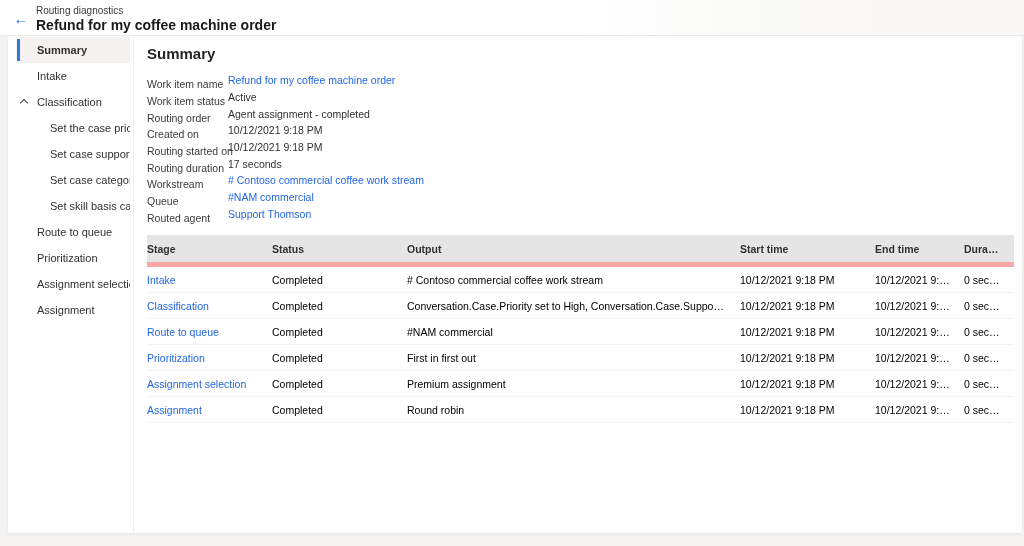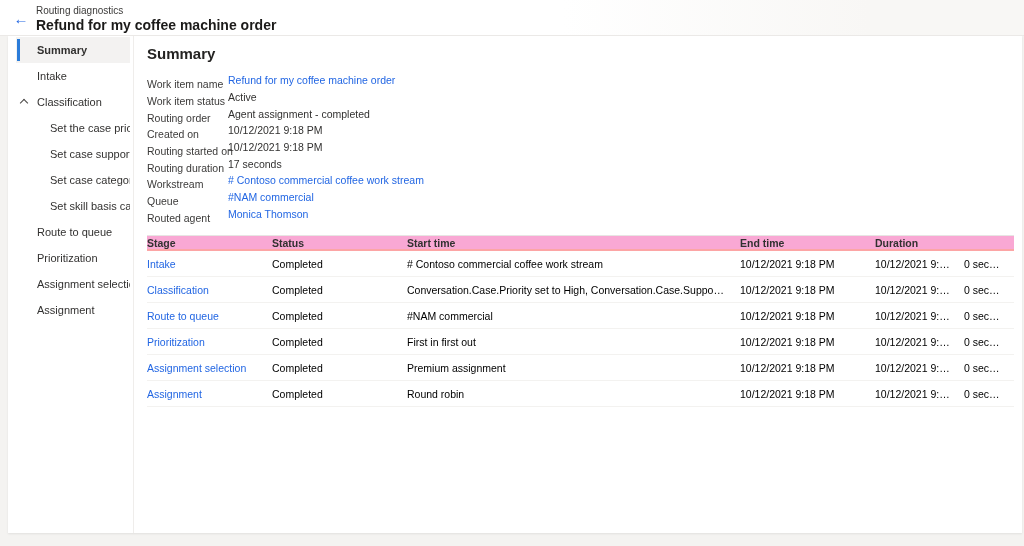--- a/index.html
+++ b/index.html
@@ -44,22 +44,22 @@
   .fields { margin-top:10px; display:grid; grid-template-columns:81px auto;
     grid-auto-rows:16.7px; align-items:center; }
   .f-label { font-size:10.5px; color:#3b3a39; white-space:nowrap;margin-top:8px; }
   .f-value { font-size:10.5px; color:#323130; white-space:nowrap; }
   a.lnk, .lnk { color:var(--link,#2266e3); text-decoration:none; cursor:pointer; }
 
   
   .stage-table { margin-top:13px; width:867px; }
   .t-row { display:grid; grid-template-columns:125px 135px 333px 135px 89px 1fr;
     align-items:center; height:26px; border-bottom:1px solid #f3f2f0; }
-  .t-head { height:16px; background:#f9a8d4; border-top:1px solid #e7e5e3;
-    border-bottom:2px solid #fca5a5; }
+  .t-head { height:32px; background:#e5e5e5; border-top:1px solid #e7e5e3;
+    border-bottom:5px solid #fca5a5; }
   .t-cell { font-size:10.5px; color:#57565
 
 4; white-space:nowrap; overflow:hidden;
     text-overflow:ellipsis; padding-right:14px; }
   .t-head .t-cell { font-weight:bold; color:#323130; }
 </style>
 </head>
 <body>
 
 <div class="header">
@@ -97,27 +97,28 @@
         <div class="f-value">10/12/2021 9:18 PM</div>
         <div class="f-label">Routing started on</div>
         <div class="f-value">10/12/2021 9:18 PM</div>
         <div class="f-label">Routing duration</div>
         <div class="f-value">17 seconds</div>
         <div class="f-label">Workstream</div>
         <a class="f-value lnk" href="#"># Contoso commercial coffee work stream</a>
         <div class="f-label">Queue</div>
         <a class="f-value lnk" href="#">#NAM commercial</a>
         <div class="f-label">Routed agent</div>
-        <a class="f-value lnk" href="#">Monica Thomson</a>
+        <a class="f-value lnk" href="#">Support Thomson</a>
       </div>
 
     <div class="stage-table" id="stage-table">
         <div class="t-row t-head">
           <div class="t-cell">Stage</div>
           <div class="t-cell">Status</div>
+          <div class="t-cell">Output</div>
           <div class="t-cell">Start time</div>
           <div class="t-cell">End time</div>
           <div class="t-cell">Duration</div>
         </div>
         <div class="t-row">
           <a class="t-cell lnk" href="#">Intake</a>
           <div class="t-cell">Completed</div>
           <div class="t-cell"># Contoso commercial coffee work stream</div>
           <div class="t-cell">10/12/2021 9:18 PM</div>
           <div class="t-cell">10/12/2021 9:18 PM</div>

